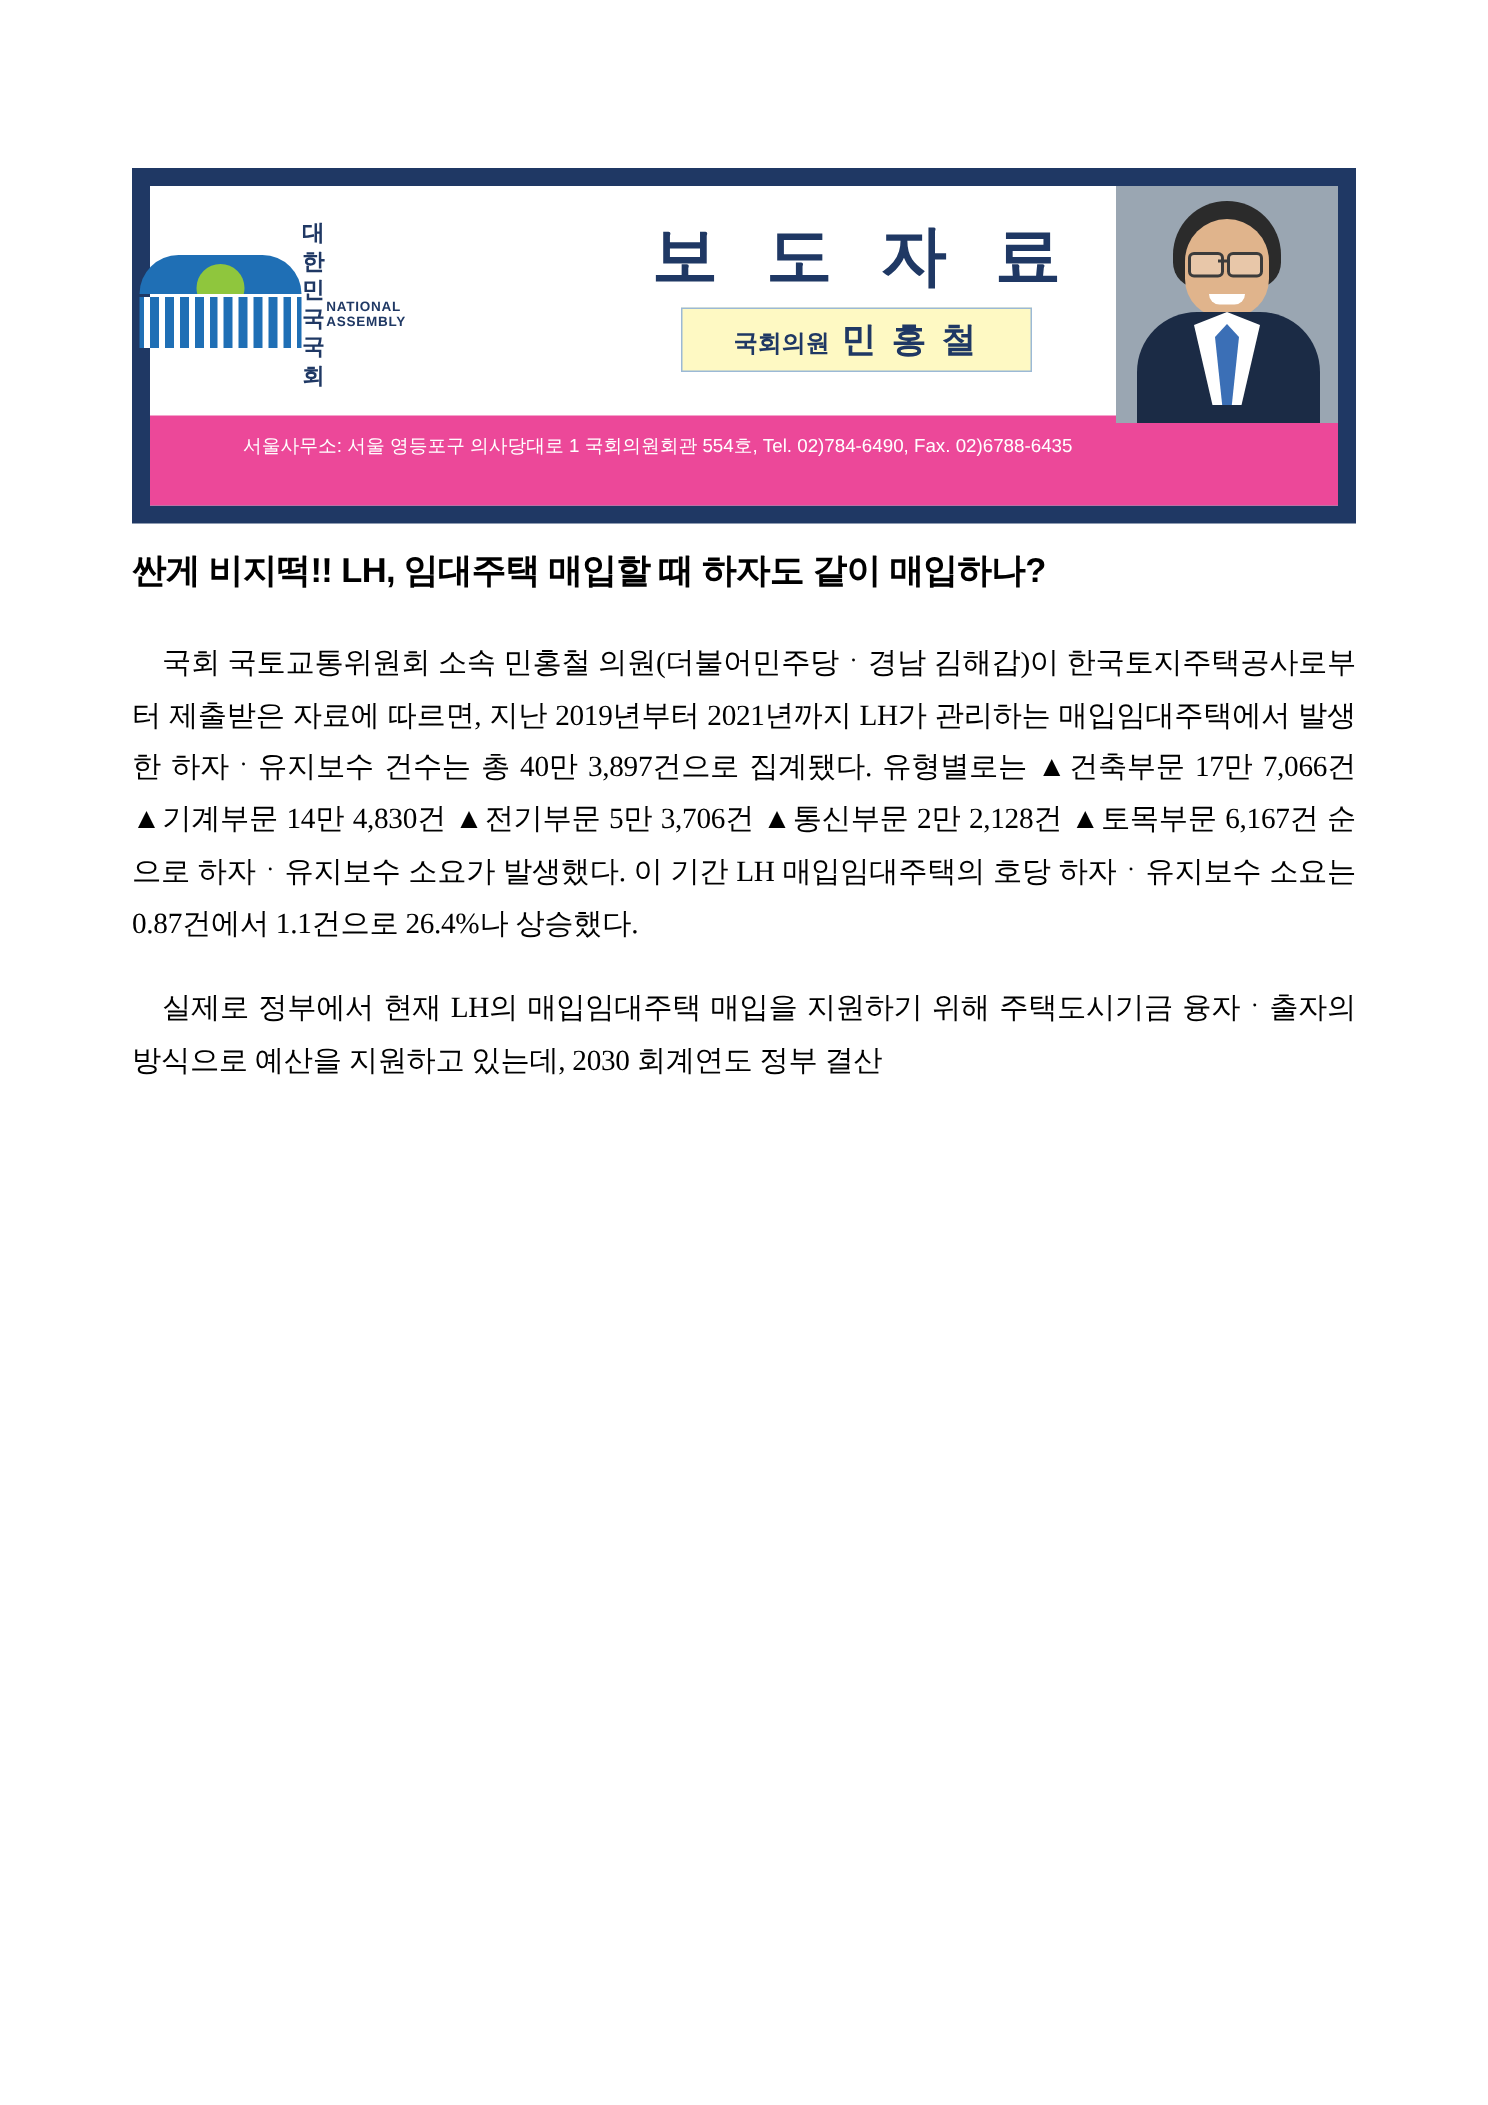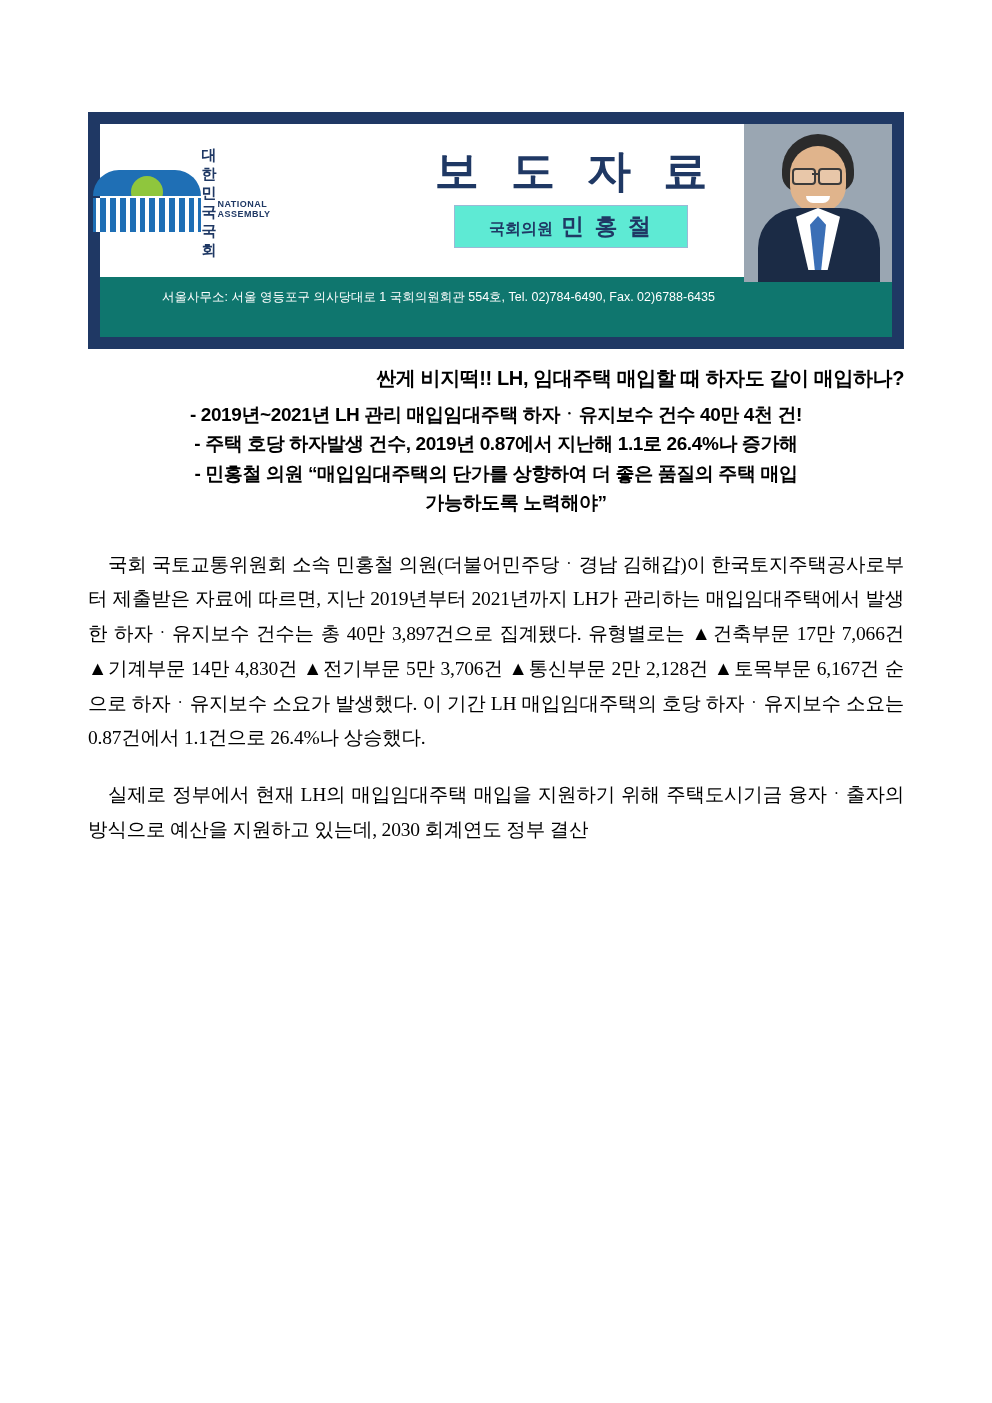--- a/index.html
+++ b/index.html
@@ -125,21 +125,21 @@
     font-family: "Liberation Sans", sans-serif;
     font-size: 44px;
     font-weight: bold;
     color: #1f3864;
     letter-spacing: 10px;
     text-indent: 10px;
     line-height: 1.1;
   }
   .member-bar {
     margin-top: 10px;
-    background: #5eead4;
+    background: #fef9c3;
     border: 1px solid #9bb9d6;
     padding: 5px 34px;
     font-family: "Liberation Sans", sans-serif;
     font-size: 23px;
     font-weight: bold;
     color: #1f3864;
     letter-spacing: 2px;
   }
   .member-bar .office {
     font-size: 16px;
@@ -227,35 +227,35 @@
     position: absolute;
     left: 66px;
     top: 92px;
     width: 16px;
     height: 54px;
     background: #3b6fb6;
     clip-path: polygon(50% 0, 100% 16%, 70% 100%, 30% 100%, 0 16%);
   }
   .banner-bottom {
     height: 60px;
-    background: #0f766e;
+    background: #ec4899;
     color: #ffffff;
     font-family: "Liberation Sans", sans-serif;
     font-size: 12.5px;
     line-height: 1.55;
     padding: 11px 0 0 62px;
     box-sizing: border-box;
   }
 
   
   .headline {
     margin-top: 16px;
-    text-align: right;
-    font-family: "Liberation Sans", sans-serif;
-    font-size: 20px;
+    text-align: left;
+    font-family: "Liberation Sans", sans-serif;
+    font-size: 23px;
     font-weight: bold;
     letter-spacing: -0.4px;
   }
   .bullets {
     margin-top: 8px;
     font-family: "Liberation Sans", sans-serif;
     font-size: 19px;
     font-weight: bold;
     letter-spacing: -0.4px;
     line-height: 1.55;
@@ -338,25 +338,19 @@
       </div>
 
       <div class="banner-bottom">
         <div>서울사무소: 서울 영등포구 의사당대로 1 국회의원회관 554호, Tel. 02)784-6490, Fax. 02)6788-6435</div>
       </div>
     </div>
   </div>
 
   <div class="headline">싼게 비지떡!! LH, 임대주택 매입할 때 하자도 같이 매입하나?</div>
 
-  <div class="bullets">
-    <span class="b-line">- 2019년~2021년 LH 관리 매입임대주택 하자ㆍ유지보수 건수 40만 4천 건!</span>
-    <span class="b-line">- 주택 호당 하자발생 건수, 2019년 0.87에서 지난해 1.1로 26.4%나 증가해</span>
-    <span class="b-line indent">- 민홍철 의원 “매입임대주택의 단가를 상향하여 더 좋은 품질의 주택 매입</span>
-    <span class="b-cont">가능하도록 노력해야”</span>
-  </div>
 
   <div class="body-copy">
     <p>국회 국토교통위원회 소속 민홍철 의원(더불어민주당ㆍ경남 김해갑)이 한국토지주택공사로부터 제출받은 자료에 따르면, 지난 2019년부터 2021년까지 LH가 관리하는 매입임대주택에서 발생한 하자ㆍ유지보수 건수는 총 40만 3,897건으로 집계됐다. 유형별로는 ▲건축부문 17만 7,066건 ▲기계부문 14만 4,830건 ▲전기부문 5만 3,706건 ▲통신부문 2만 2,128건 ▲토목부문 6,167건 순으로 하자ㆍ유지보수 소요가 발생했다. 이 기간 LH 매입임대주택의 호당 하자ㆍ유지보수 소요는 0.87건에서 1.1건으로 26.4%나 상승했다.</p>
     <p>실제로 정부에서 현재 LH의 매입임대주택 매입을 지원하기 위해 주택도시기금 융자ㆍ출자의 방식으로 예산을 지원하고 있는데, 2030 회계연도 정부 결산</p>
   </div>
 
 </div>
 
 </body></html>

